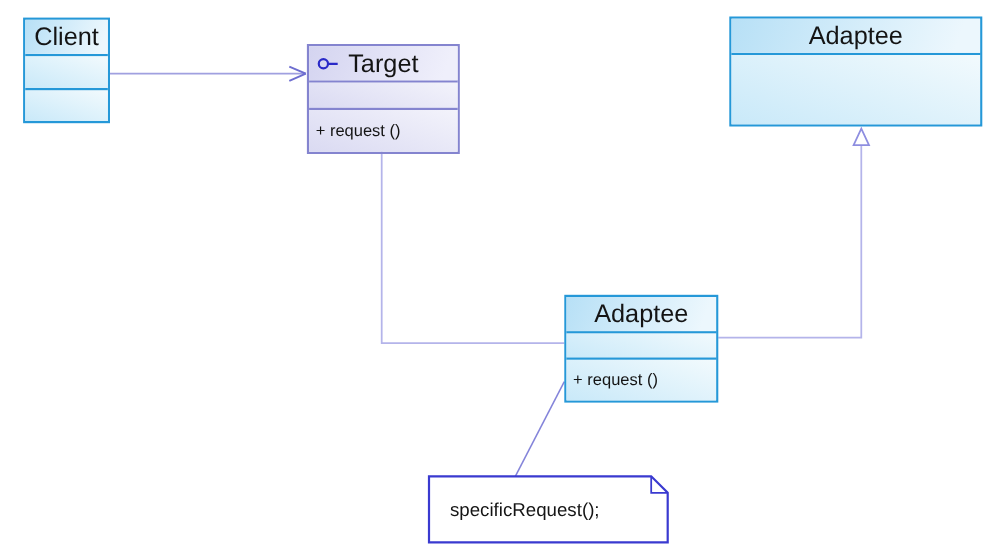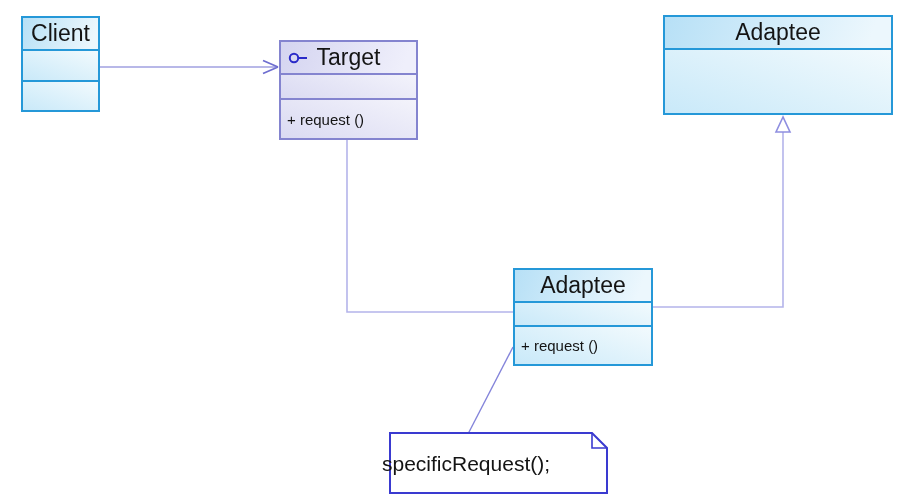--- a/index.html
+++ b/index.html
@@ -42,23 +42,23 @@
   
   .assoc-line{stroke:var(--assoc-line);stroke-width:1.6;fill:none;}
   .assoc-head{stroke:var(--assoc-head);stroke-width:1.8;fill:none;}
   .gen-line{stroke:var(--gen-line);stroke-width:1.6;fill:none;}
   .gen-tri{stroke:var(--gen-tri);stroke-width:1.6;fill:#ffffff;}
   .anchor-line{stroke:var(--anchor-line);stroke-width:1.4;fill:none;}
   .note-body{fill:#ffffff;stroke:var(--note-border);stroke-width:2;}
   .note-fold{fill:none;stroke:var(--note-border);stroke-width:1.6;}
 
   .note-text{
-    position:absolute;z-index:3;left:369px;top:433px;width:203px;height:60px;
+    position:absolute;z-index:3;left:396px;top:433px;width:203px;height:60px;
     display:flex;align-items:center;padding-left:13px;
-    font-size:21px;line-height:1;
+    font-size:17px;line-height:1;
   }
 </style>
 </head>
 <body>
 
 <div class="canvas">
 
   <svg class="wires">
 
     <line class="assoc-line" x1="100" y1="67" x2="278" y2="67"></line>

